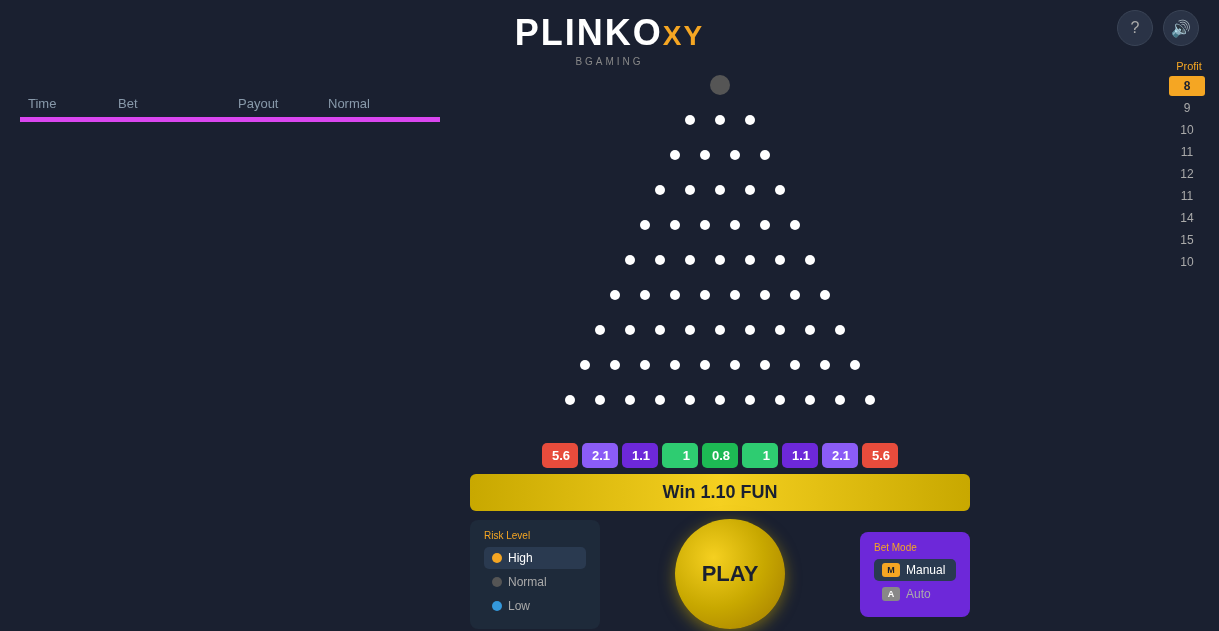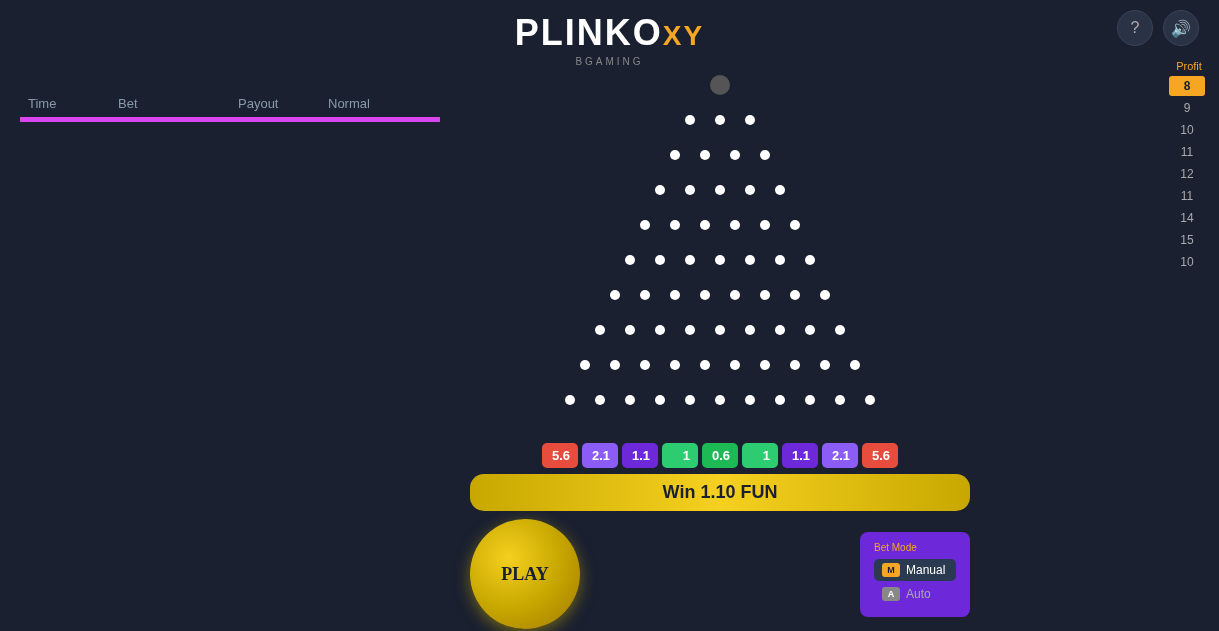--- a/index.html
+++ b/index.html
@@ -151,21 +151,21 @@
     .mult-green { background: #2ecc71; }
 
     
     .win-banner {
       background: linear-gradient(90deg, #c8a800, #f5d020, #c8a800);
       color: #1a2030;
       text-align: center;
       padding: 8px 16px;
       font-size: 18px;
       font-weight: bold;
-      border-radius: 14px;
+      border-radius: 6px;
       margin-top: 6px;
       width: 100%;
     }
 
     
     .controls {
       display: flex;
       align-items: center;
       justify-content: space-between;
       margin-top: 8px;
@@ -207,28 +207,27 @@
     .risk-dot-gray { background: #555; }
     .risk-dot-blue { background: #3498db; }
 
     .play-btn {
       width: 110px;
       height: 110px;
       border-radius: 50%;
       background: radial-gradient(circle at 35% 35%, #f5d020, #c8a800, #a07800);
       border: none;
       cursor: pointer;
-      font-size: 18px;
+      font-size: 22px;
       font-weight: 900;
       color: #1a2030;
       box-shadow: 0 4px 15px rgba(200,168,0,0.5);
       display: flex;
       align-items: center;
       justify-content: center;
-      font-family: Liberation Serif, serif;
     }
 
     .bet-mode-panel {
       background: #6d28d9;
       border-radius: 8px;
       padding: 10px 14px;
       min-width: 110px;
     }
     .mode-option {
       display: flex;
@@ -382,33 +381,48 @@
     <circle cx="370" cy="335" r="5" fill="white"></circle>
     <circle cx="400" cy="335" r="5" fill="white"></circle>
   </svg>
 
   
   <div class="multipliers">
     <div class="mult-bucket mult-red">5.6</div>
     <div class="mult-bucket mult-orange">2.1</div>
     <div class="mult-bucket mult-yellow-green">1.1</div>
     <div class="mult-bucket mult-green">1</div>
-    <div class="mult-bucket" style="background:#1db954;">0.6</div>
+    <div class="mult-bucket" style="background:#1db954;">0.8</div>
     <div class="mult-bucket mult-green">1</div>
     <div class="mult-bucket mult-yellow-green">1.1</div>
     <div class="mult-bucket mult-orange">2.1</div>
     <div class="mult-bucket mult-red">5.6</div>
   </div>
 
   
   <div class="win-banner">Win 1.10 FUN</div>
 
   
   <div class="controls">
 
+    <div class="risk-panel">
+      <div class="risk-label">Risk Level</div>
+      <div class="risk-option selected">
+        <span class="risk-dot risk-dot-orange"></span>
+        <span>High</span>
+      </div>
+      <div class="risk-option">
+        <span class="risk-dot risk-dot-gray"></span>
+        <span>Normal</span>
+      </div>
+      <div class="risk-option">
+        <span class="risk-dot risk-dot-blue"></span>
+        <span>Low</span>
+      </div>
+    </div>
 
     <button class="play-btn">PLAY</button>
 
     <div class="bet-mode-panel">
       <div class="bet-mode-label">Bet Mode</div>
       <div class="mode-option selected">
         <span class="mode-badge mode-badge-m">M</span>
         <span>Manual</span>
       </div>
       <div class="mode-option">

